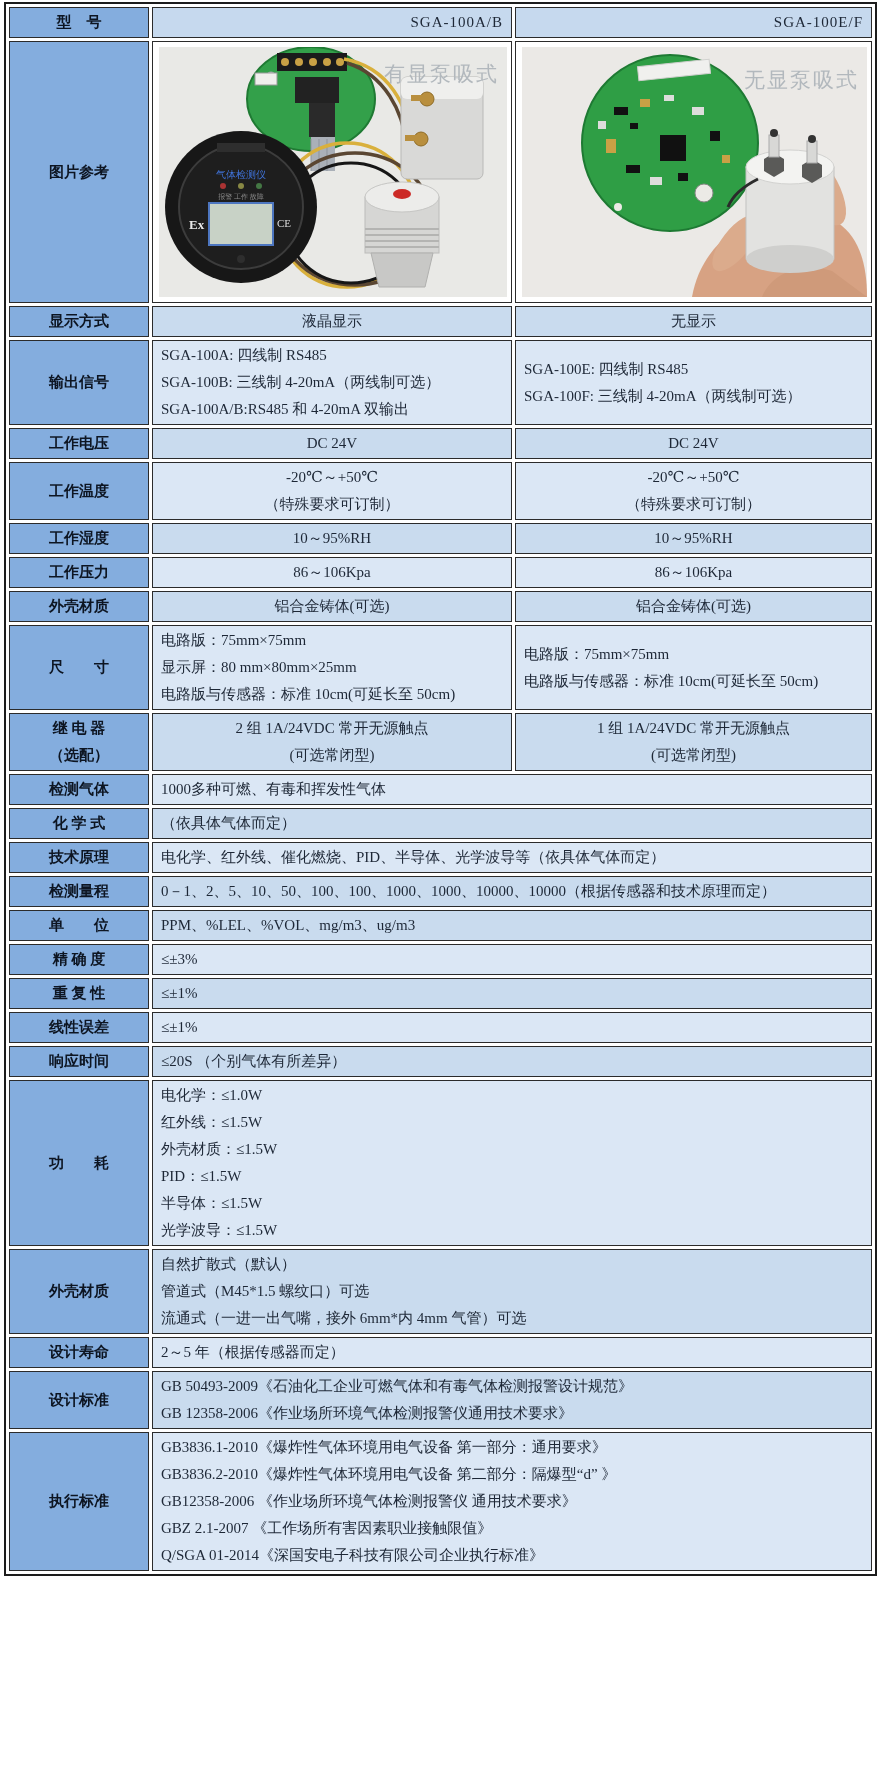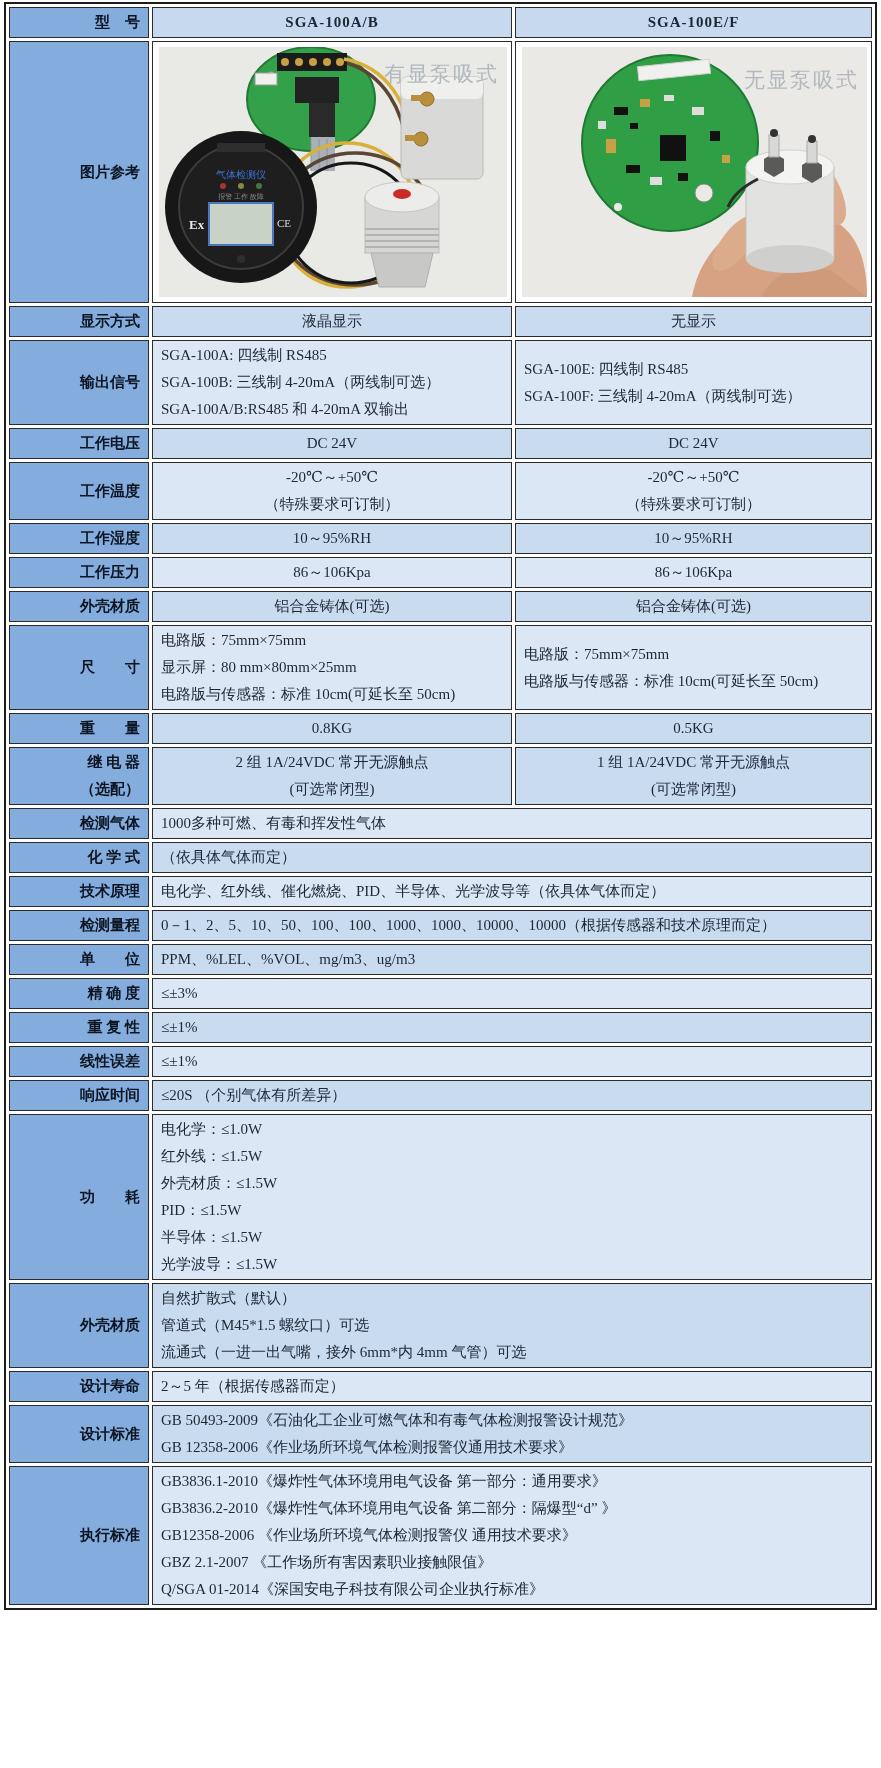--- a/index.html
+++ b/index.html
@@ -22,25 +22,25 @@
   }
   th,td{
     border:1px solid var(--border);
     font-size:15px;line-height:27px;
     padding:1px 8px;color:var(--text);
     vertical-align:middle;overflow:hidden;
     word-break:break-all;
   }
   th.label{
     background:var(--label-bg);
-    color:var(--label-text);font-weight:bold;text-align:right;margin-top:25px;
+    color:var(--label-text);font-weight:bold;text-align:center;margin-top:25px;
   }
   th.model-h{
     background:var(--header-model-bg);
-    font-weight:bold;text-align:center;letter-spacing:1px;
+    font-weight:normal;text-align:right;letter-spacing:1px;
   }
   tr.shade-dark td.val{background:var(--row-dark);}
   tr.shade-light td.val{background:var(--row-light);}
   td.center{text-align:center;margin-top:40px;}
   td.left{text-align:left;}
   td.photo-cell{background:#ffffff;padding:5px 6px;}
   .photo-wrap{position:relative;width:100%;height:250px;background:#e9e9e6;}
   svg{display:block;}
 </style>
 </head>
@@ -278,31 +278,20 @@
           <div>显示屏：80 mm×80mm×25mm</div>
           <div>电路版与传感器：标准 10cm(可延长至 50cm)</div>
         </td>
         <td class="val left">
           <div>电路版：75mm×75mm</div>
           <div>电路版与传感器：标准 10cm(可延长至 50cm)</div>
         </td>
       </tr>
       <tr class="shade-dark">
         <th class="label">
-          <div>重　　量</div>
-        </th>
-        <td class="val center">
-          <div>0.8KG</div>
-        </td>
-        <td class="val center">
-          <div>0.5KG</div>
-        </td>
-      </tr>
-      <tr class="shade-dark">
-        <th class="label">
           <div>继 电 器</div>
           <div>（选配）</div>
         </th>
         <td class="val center">
           <div>2 组 1A/24VDC 常开无源触点</div>
           <div>(可选常闭型)</div>
         </td>
         <td class="val center">
           <div>1 组 1A/24VDC 常开无源触点</div>
           <div>(可选常闭型)</div>

